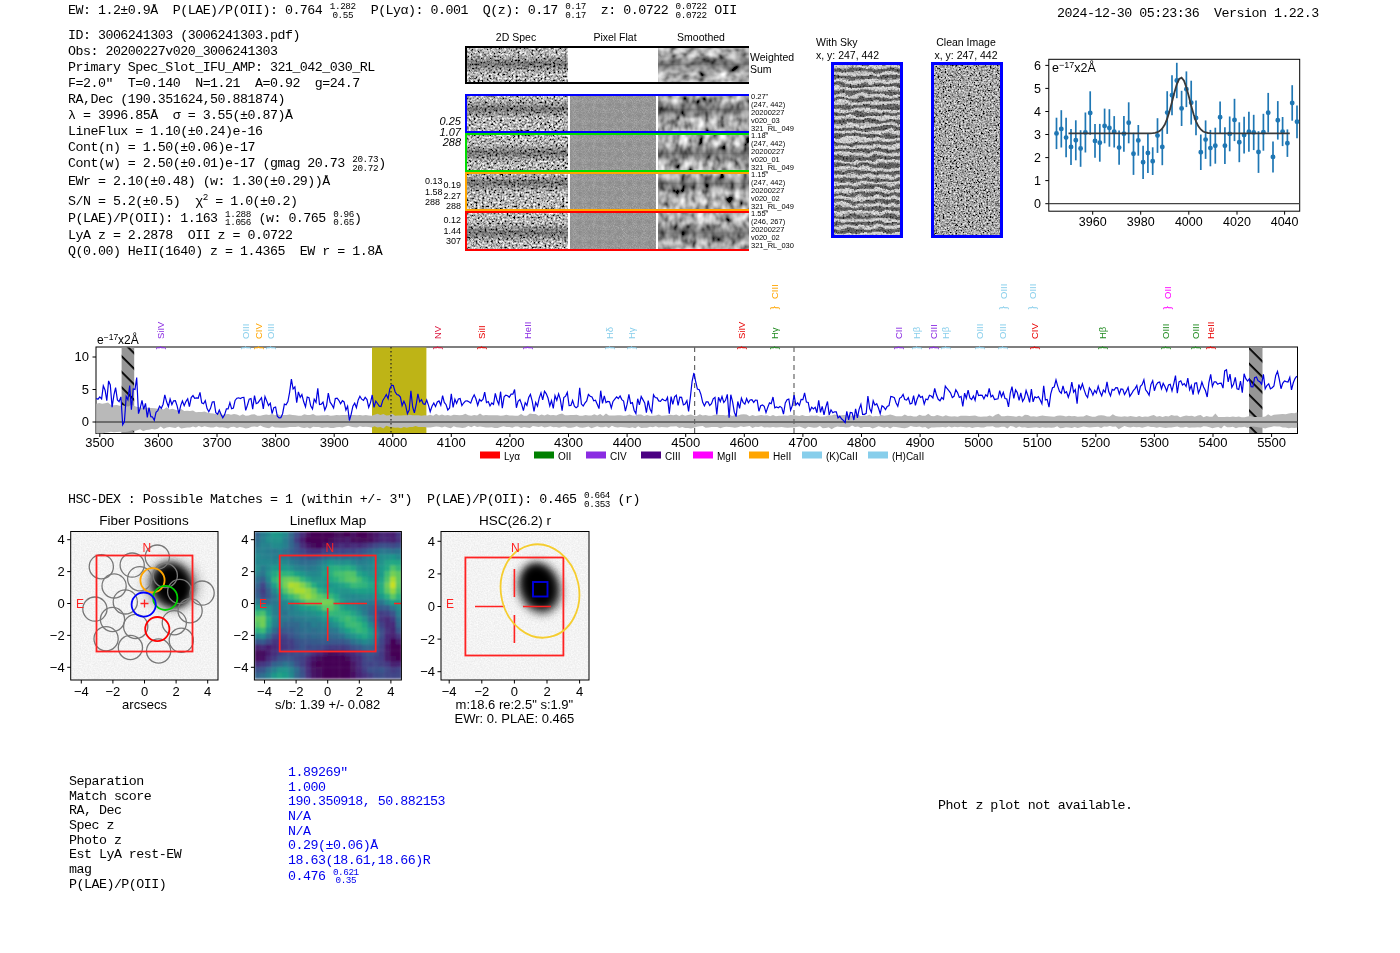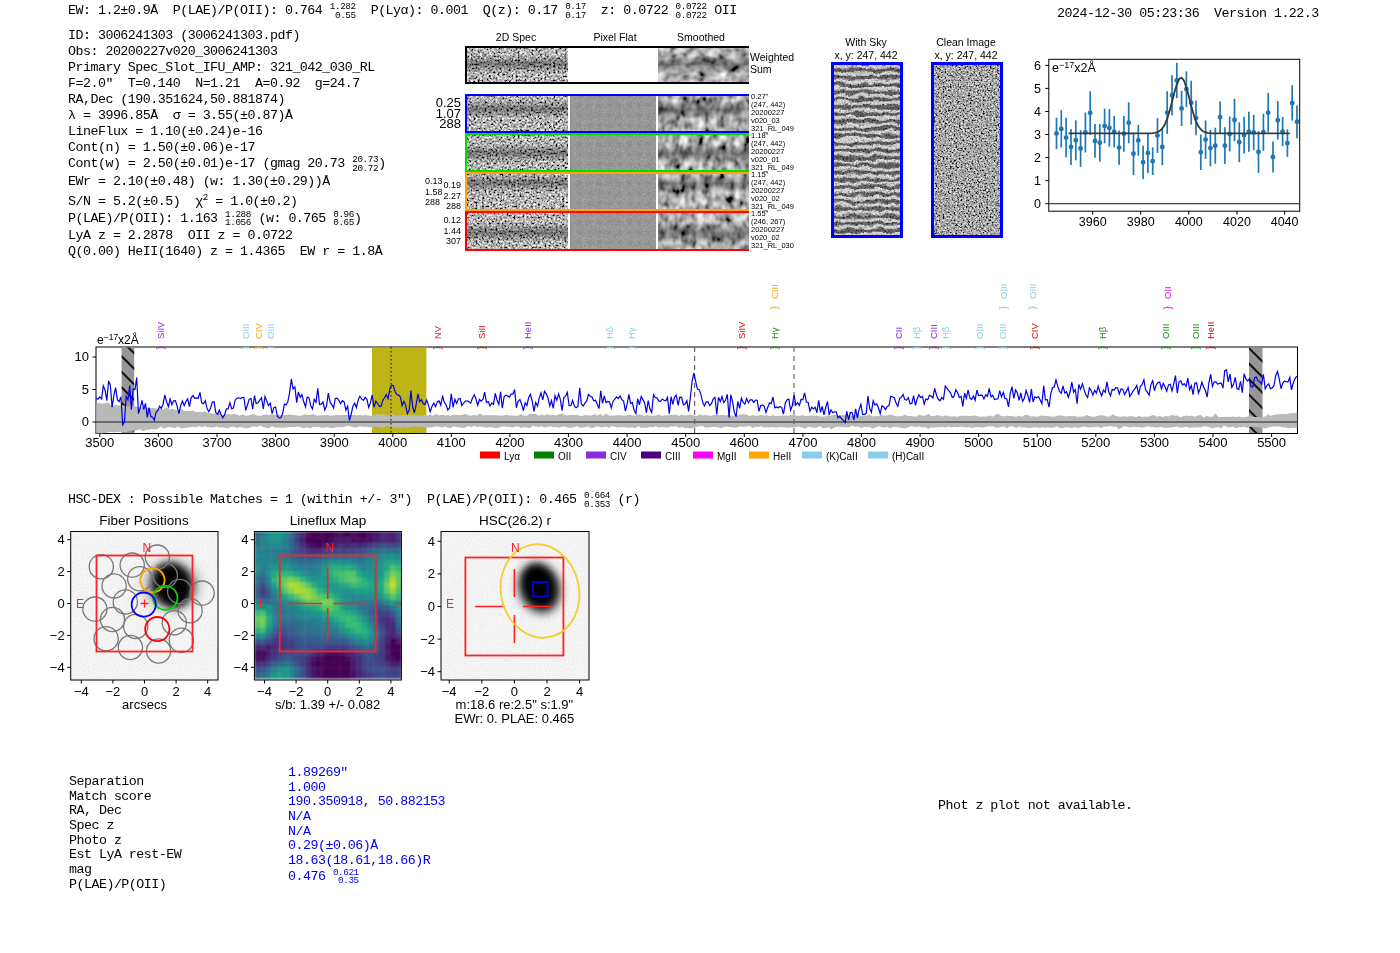--- a/index.html
+++ b/index.html
@@ -1,20 +1,20 @@
 <!DOCTYPE html>
 <html><head><meta charset="utf-8">
 <style>
 html,body{margin:0;padding:0;background:#fff;}
 body{width:1400px;height:953px;position:relative;overflow:hidden;
  font-family:"Liberation Mono",monospace;color:#000;}
 .mono{font-family:"Liberation Mono",monospace;font-size:13.3px;letter-spacing:-0.5px;white-space:pre;}
 .sans{font-family:"Liberation Sans",sans-serif;}
 .abs{position:absolute;}
-.frac{display:inline-block;vertical-align:-0.38em;line-height:0.95;font-size:9.3px;letter-spacing:-0.4px;text-align:right;}
+.frac{display:inline-block;vertical-align:-0.38em;line-height:0.95;font-size:9.3px;letter-spacing:-0.4px;text-align:center;}
 .idblk{line-height:16.05px;}
 sup,sub{font-size:9.3px;}
 </style></head>
 <body>
 
 <div class="abs mono" style="left:68px;top:3px;">EW: 1.2±0.9Å  P(LAE)/P(OII): 0.764 <span class="frac">1.282<br>0.55</span>  P(Lyα): 0.001  Q(z): 0.17 <span class="frac">0.17<br>0.17</span>  z: 0.0722 <span class="frac">0.0722<br>0.0722</span> OII</div>
 <div class="abs mono" style="left:1057px;top:6px;">2024-12-30 05:23:36  Version 1.22.3</div>
 
 <div class="abs mono idblk" style="left:68px;top:28px;">ID: 3006241303 (3006241303.pdf)
 Obs: 20200227v020_3006241303
@@ -224,21 +224,21 @@
       <rect y="4" width="101" height="18" fill="url(#vgrad)"></rect>
     </svg>
 <svg class="abs" style="left:103px;top:0" width="86" height="35">
       <rect width="86" height="35" filter="url(#nfine)"></rect>
     </svg>
 <svg class="abs" style="left:191px;top:0" width="91" height="35">
       <rect width="91" height="35" filter="url(#smooth1)"></rect>
       <rect y="4" width="91" height="19" fill="url(#vgrad)"></rect>
     </svg>
 </div>
-<div class="abs sans" style="left:425px;top:98px;width:36px;text-align:right;font-size:13px;line-height:10.5px;">0.25<br>1.07<br>288</div>
+<div class="abs sans" style="left:425px;top:116px;width:36px;text-align:right;font-size:11px;line-height:10.5px;font-style:italic;">0.25<br>1.07<br>288</div>
 <div class="abs sans" style="left:751px;top:93px;font-size:7.5px;line-height:8.1px;">0.27"<br>(247, 442)<br>20200227<br>v020_03<br>321_RL_049</div>
 <div class="abs" style="left:465px;top:133px;width:280px;height:35px;border:2px solid #00dd00;background:#fff;">
 <svg class="abs" style="left:0;top:0" width="101" height="35">
       <rect width="101" height="35" filter="url(#grain2)"></rect>
       <rect y="9" width="101" height="18" fill="url(#vgrad)"></rect>
     </svg>
 <svg class="abs" style="left:103px;top:0" width="86" height="35">
       <rect width="86" height="35" filter="url(#nfine)"></rect>
     </svg>
 <svg class="abs" style="left:191px;top:0" width="91" height="35">
@@ -280,21 +280,21 @@
 <div class="abs sans" style="left:751px;top:210px;font-size:7.5px;line-height:8.1px;">1.55"<br>(246, 267)<br>20200227<br>v020_02<br>321_RL_030</div>
 
 <svg width="0" height="0" style="position:absolute">
     <defs>
 <pattern id="stripes" width="70" height="7.3" patternUnits="userSpaceOnUse">
 <rect width="70" height="7.3" fill="#e9e9e9"></rect>
 <rect y="3.4" width="70" height="3.7" fill="#2f2f2f"></rect>
 </pattern>
 </defs>
   </svg>
-<div class="abs sans" style="left:816px;top:36px;width:100px;text-align:center;font-size:10.5px;line-height:12.5px;">With Sky<br>x, y: 247, 442</div>
+<div class="abs sans" style="left:816px;top:36px;width:100px;font-size:10.5px;line-height:12.5px;">With Sky<br>x, y: 247, 442</div>
 <div class="abs sans" style="left:916px;top:36px;width:100px;text-align:center;font-size:10.5px;line-height:12.5px;">Clean Image<br>x, y: 247, 442</div>
 <div class="abs" style="left:831px;top:62px;width:66px;height:170px;border:3px solid #0000ff;overflow:hidden;">
 <svg width="66" height="170" style="display:block">
 <g filter="url(#wiggle)">
         <rect x="-4" y="-4" width="74" height="178" fill="url(#stripes)"></rect>
       </g>
 <rect width="66" height="170" filter="url(#nclean)" opacity="0.38"></rect>
 </svg>
 </div>
 <div class="abs" style="left:931px;top:62px;width:66px;height:170px;border:3px solid #0000ff;">

